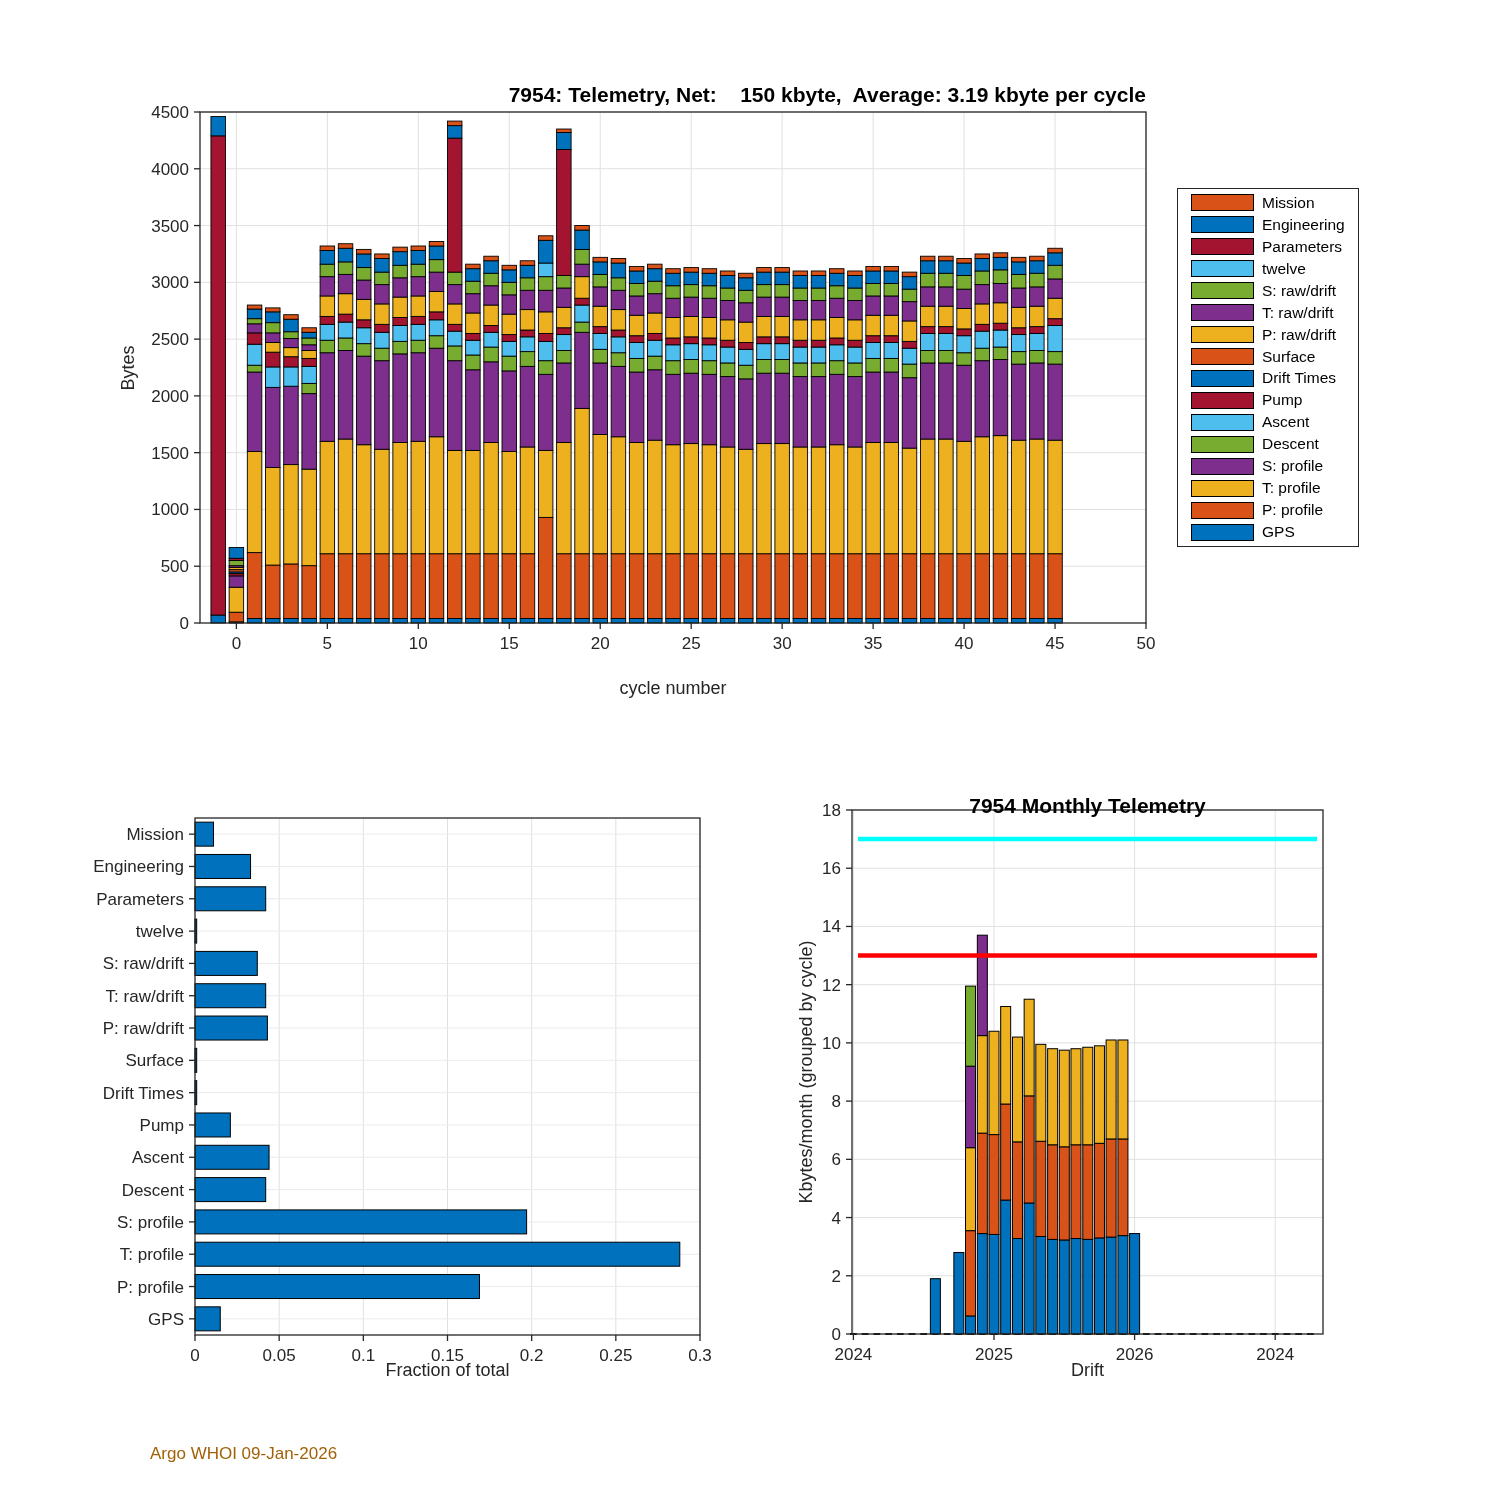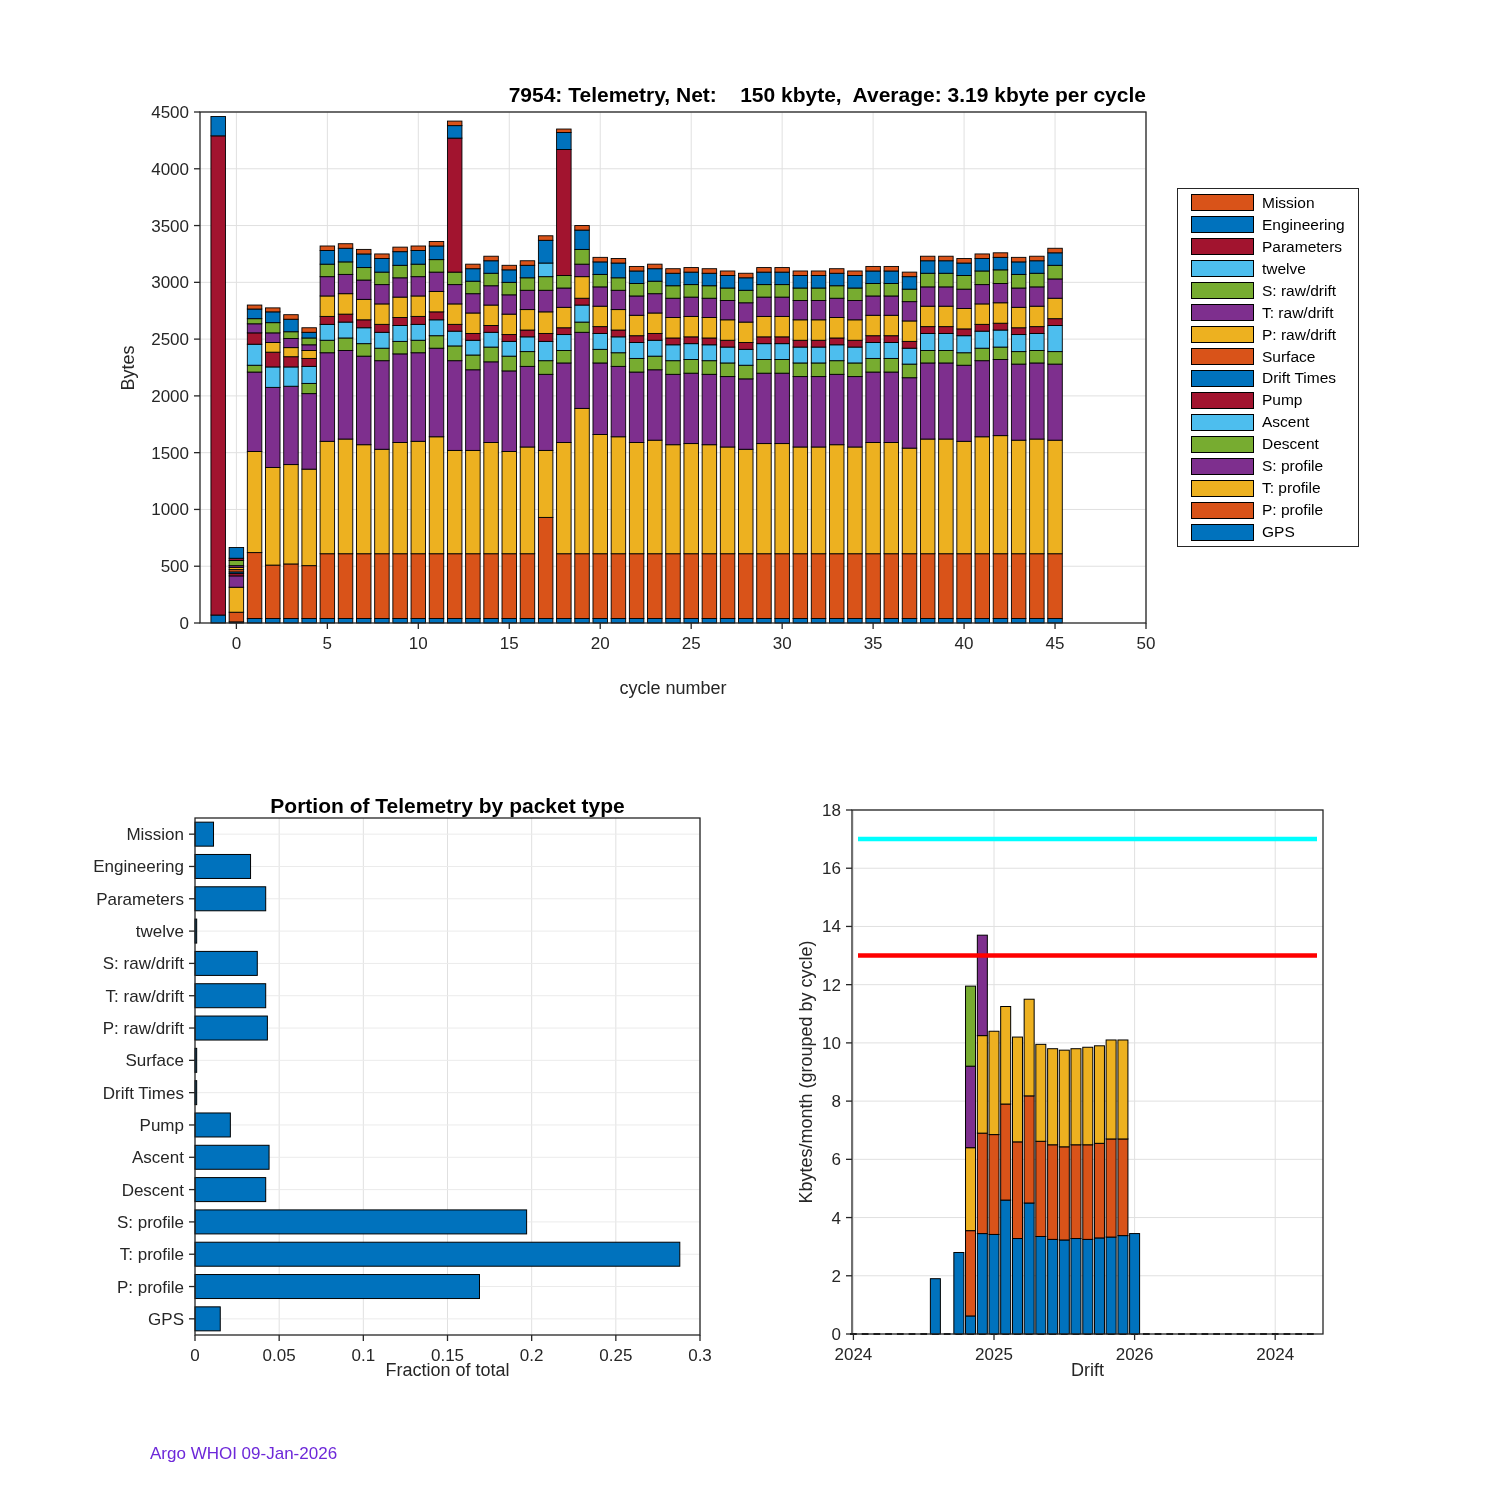--- a/index.html
+++ b/index.html
@@ -2,21 +2,21 @@
 <html><head>
 <meta charset="utf-8">
 <style>
   html,body{margin:0;padding:0;background:#fff;}
   .fig{position:relative;width:1500px;height:1500px;background:#fff;
        font-family:"Liberation Sans",sans-serif;overflow:hidden;}
   .fig svg{position:absolute;left:0;top:0;}
   .chart-title{position:absolute;text-align:center;font-weight:bold;font-size:21px;color:#000;white-space:pre;}
   .axis-label{position:absolute;text-align:center;font-size:18px;color:#262626;}
   .ylabel{transform:translate(-50%,-50%) rotate(-90deg);white-space:nowrap;text-align:center;}
-  .footer{position:absolute;font-size:17px;color:#6d28d9;}
+  .footer{position:absolute;font-size:17px;color:#a16207;}
   .legend{position:absolute;background:#fff;border:1px solid #262626;box-sizing:border-box;
           display:flex;flex-direction:column;justify-content:space-around;padding:3px 0;}
   .legend-row{display:flex;align-items:center;height:22px;}
   .legend-swatch{width:61px;height:15px;border:1px solid #000;margin-left:13px;flex:none;}
   .legend-text{margin-left:8px;font-size:15.5px;color:#000;white-space:nowrap;}
 </style>
 </head>
 <body>
 
 <div class="fig">
@@ -928,20 +928,20 @@
       <div class="legend-row">
         <span class="legend-swatch" style="background: rgb(217, 83, 25);"></span>
         <span class="legend-text">P: profile</span>
       </div>
       <div class="legend-row">
         <span class="legend-swatch" style="background: rgb(0, 114, 189);"></span>
         <span class="legend-text">GPS</span>
       </div>
     </div>
 
-  <div class="chart-title" style="left:195px;width:505px;top:794px;">Portion of Telemetry by packet type</div>
   <div class="axis-label" style="left:195px;width:505px;top:1360px;">Fraction of total</div>
 
+  <div class="chart-title" style="left:852px;width:471px;top:794px;">7954 Monthly Telemetry</div>
   <div class="axis-label" style="left:852px;width:471px;top:1360px;">Drift</div>
   <div class="axis-label ylabel" style="left:806px;top:1072px;">Kbytes/month (grouped by cycle)</div>
 
   <div class="footer" style="left:150px;top:1444px;">Argo WHOI 09-Jan-2026</div>
 </div>
 
 </body></html>

